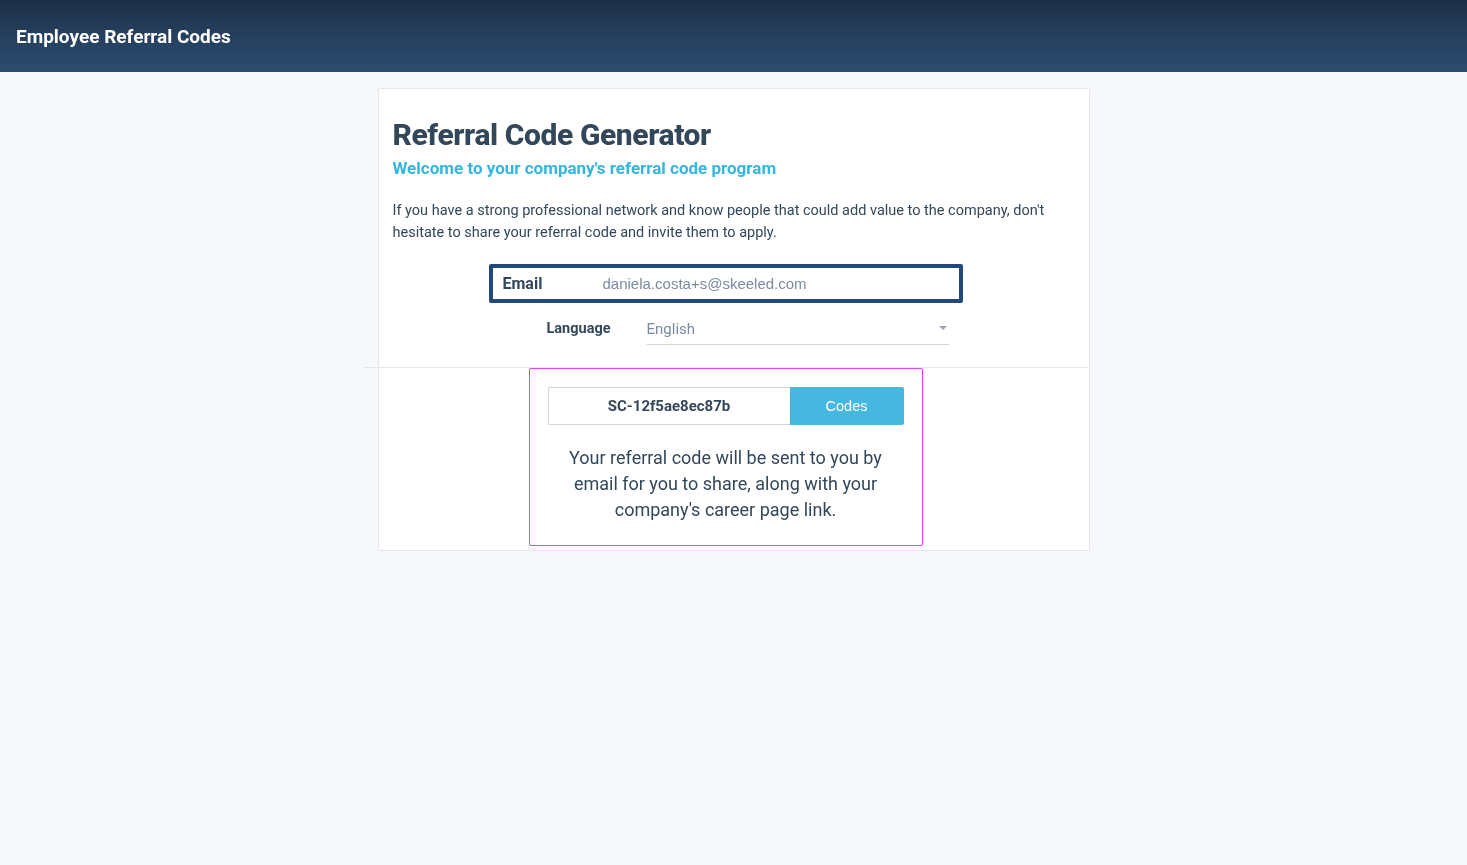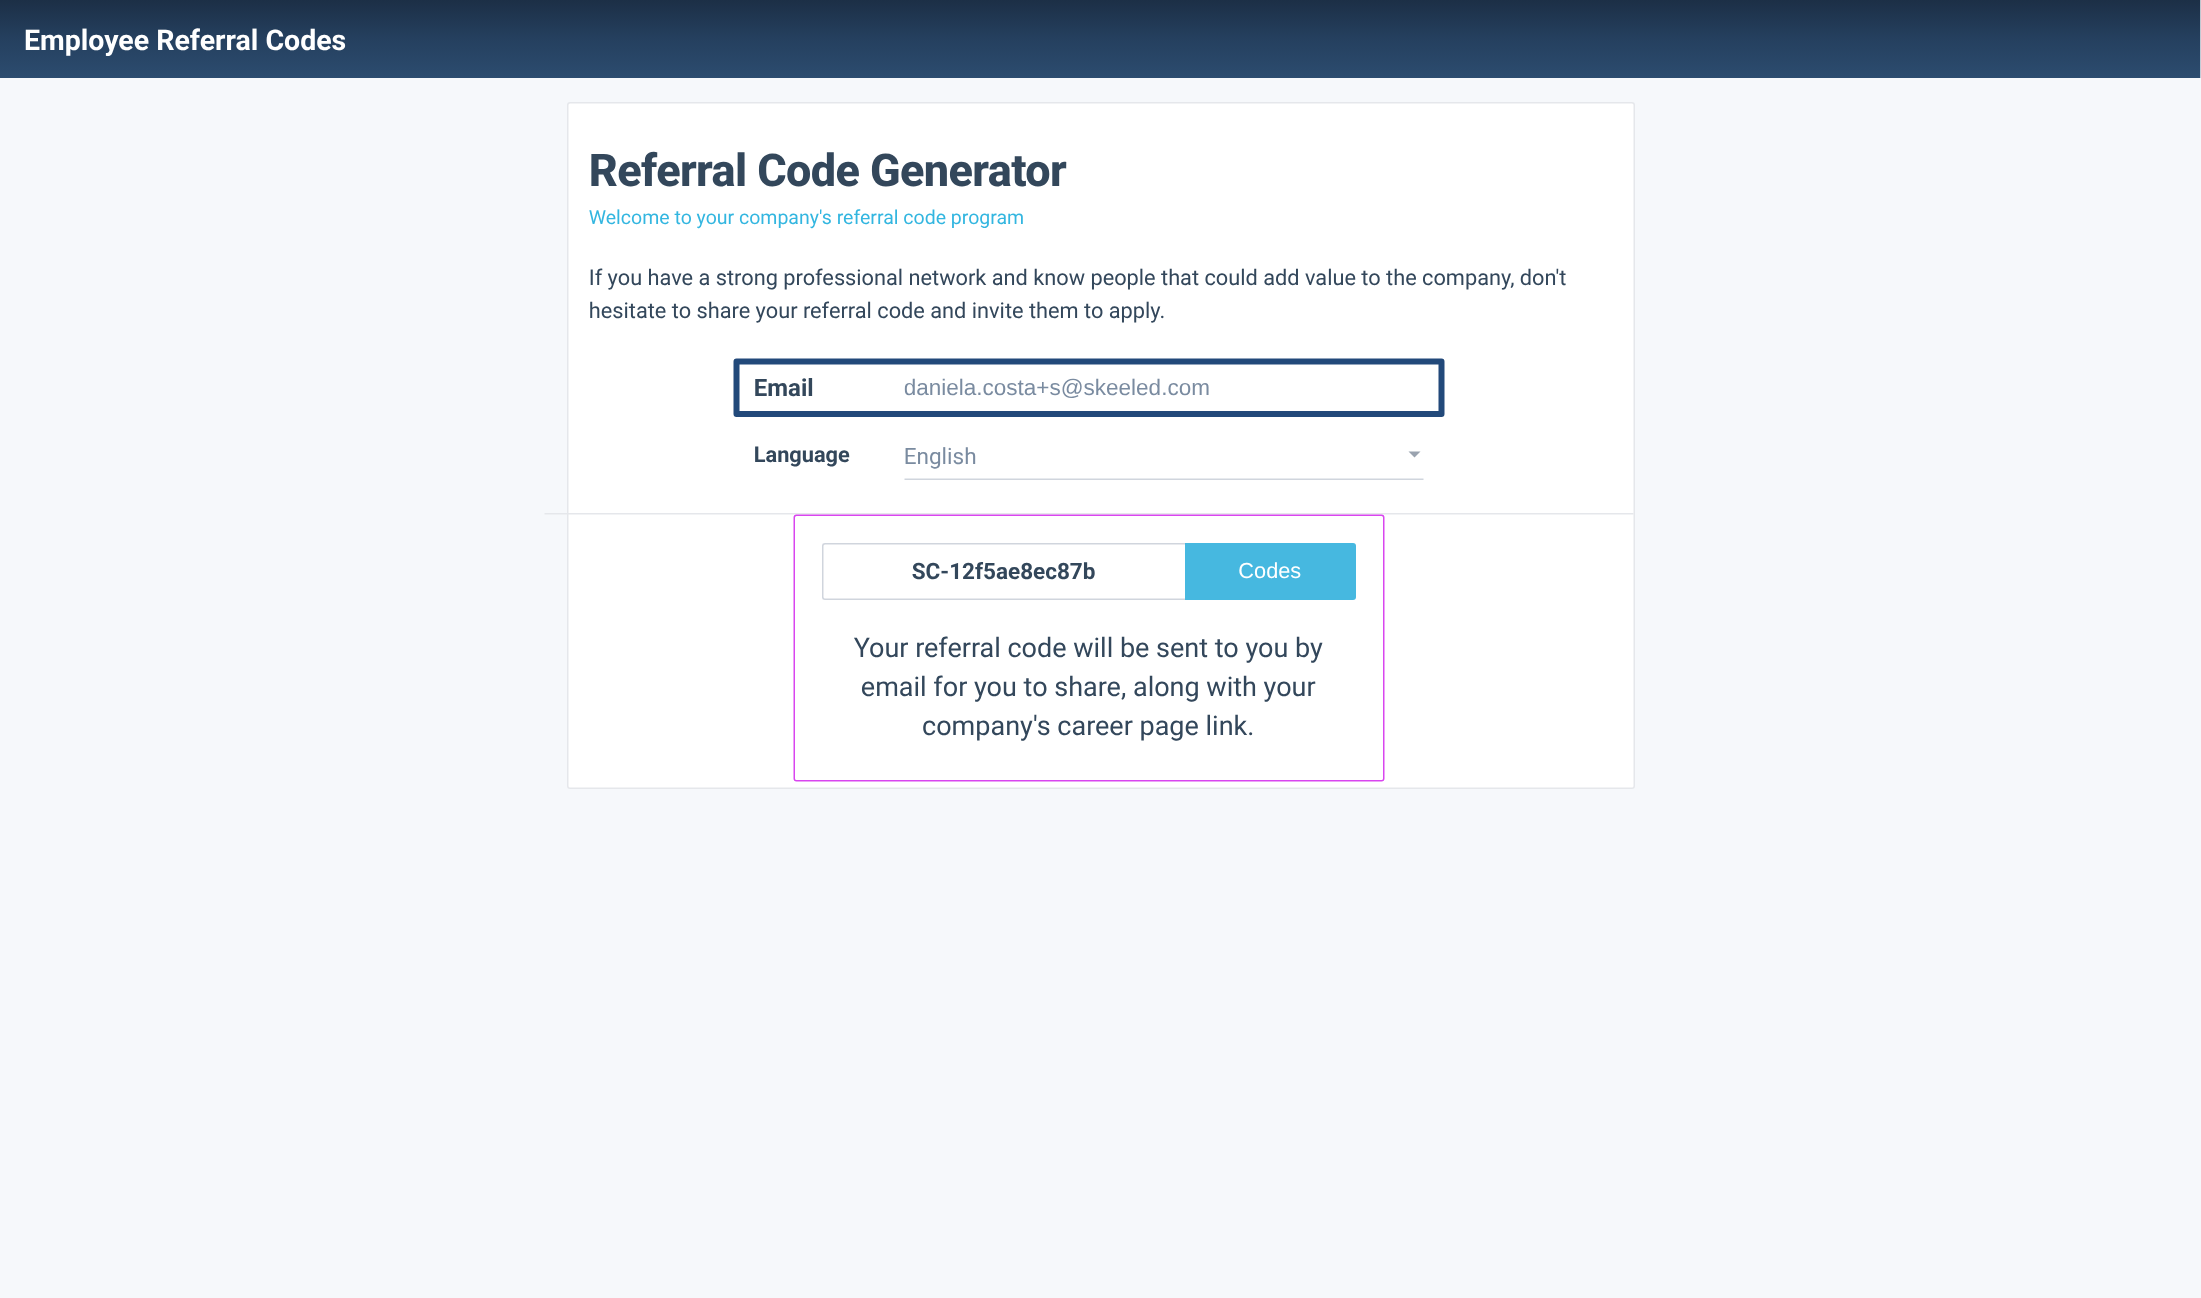--- a/index.html
+++ b/index.html
@@ -9,21 +9,21 @@
     }
     body {
       font-family: -apple-system, BlinkMacSystemFont, "Segoe UI", Roboto, "Helvetica Neue", Arial, sans-serif;
       background: #f6f8fb;
       width: 1467px;
       height: 865px;
       overflow: hidden;
     }
     .header {
       background: linear-gradient(to bottom, #1c2f46 0%, #25405f 50%, #2c4c6f 100%);
-      height: 52px;
+      height: 72px;
       display: flex;
       align-items: center;
       padding: 0 16px;
     }
     .header-title {
       color: #ffffff;
       font-size: 19px;
       font-weight: 700;
     }
     .container {
@@ -40,22 +40,22 @@
     }
     .card-title {
       color: #33475b;
       font-size: 30px;
       font-weight: 800;
       letter-spacing: -0.4px;
       margin-bottom: 6px;
     }
     .card-subtitle {
       color: #33b6e0;
-      font-size: 13px;
-      font-weight: 400;
+      font-size: 17px;
+      font-weight: 700;
       margin-bottom: 22px;
     }
     .card-desc {
       color: #33475b;
       font-size: 14.5px;
       line-height: 1.5;
       margin-bottom: 20px;
     }
     .form-area {
       padding: 0 96px 0 96px;
@@ -88,20 +88,21 @@
       align-items: center;
       padding: 2px 14px 10px 14px;
       margin-bottom: 12px;
     }
     .lang-label {
       color: #33475b;
       font-size: 14.5px;
       font-weight: 700;
       width: 100px;
       flex-shrink: 0;
+      margin-left: 44px;
     }
     .lang-select-wrap {
       flex: 1;
       position: relative;
       border-bottom: 1px solid #d0d5dd;
       padding: 6px 0;
     }
     .lang-value {
       color: #7a8ba0;
       font-size: 15px;

